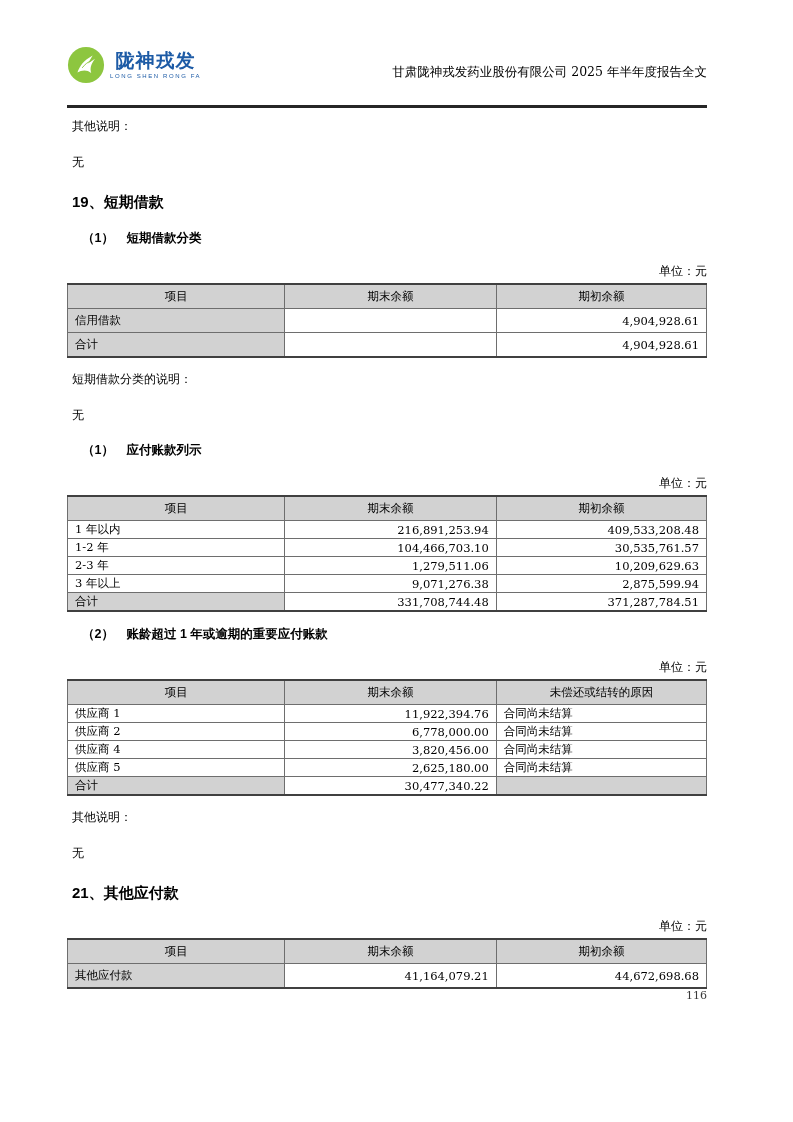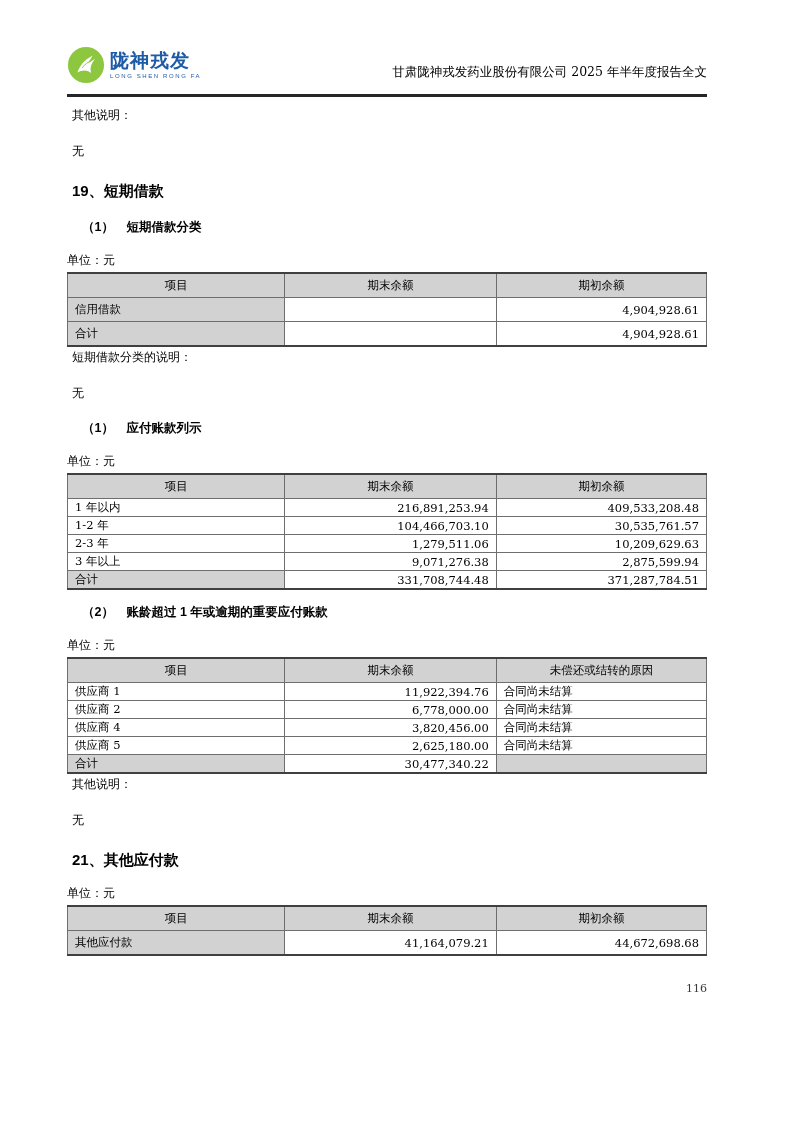--- a/index.html
+++ b/index.html
@@ -8,66 +8,66 @@
     background: #ffffff;
     font-family: "DejaVu Serif", "Liberation Serif", serif;
     color: #000000;
     overflow: hidden;
   }
   .page { padding: 46px 86px 0 67px; box-sizing: border-box; }
 
   
   .header {
     display: flex; justify-content: space-between; align-items: flex-end;
-    border-bottom: 3px solid #262626; padding-bottom: 10px;
+    border-bottom: 3px solid #262626; padding-bottom: 21px; text-align: center;
   }
   .logo { display: flex; align-items: center; gap: 5px; }
   .logo-icon svg { width: 38px; height: 38px; display: block; }
   .logo-text { display: flex; flex-direction: column; }
   .logo-cn {
     font-family: "Liberation Sans", sans-serif; font-weight: bold;
     color: #1d5ba6; font-size: 19px; line-height: 1; letter-spacing: 1px;
   }
   .logo-en {
     font-family: "Liberation Sans", sans-serif; color: #1d5ba6;
     font-size: 6px; letter-spacing: 1.6px; margin-top: 3px; white-space: nowrap;
   }
   .doc-title { font-size: 12.5px; padding-bottom: 3px; }
 
   
   .note  { font-size: 12px; line-height: 16px; margin: 10px 0 0 5px; }
-  .note.tight { margin-top: 2px; }
+  .note.tight { margin-top: 13px; }
   .none  { font-size: 12px; line-height: 16px; margin: 20px 0 0 5px; }
   .h-main {
     font-family: "Liberation Sans", sans-serif; font-weight: bold;
     font-size: 15px; line-height: 19px; margin: 22px 0 0 5px;
   }
   .h-sub {
     font-family: "Liberation Sans", sans-serif; font-weight: bold;
     font-size: 12.5px; line-height: 17px; margin: 19px 0 0 15px;
   }
   .h-sub.big-gap { margin-top: 14px; }
-  .unit { font-size: 12px; line-height: 15px; margin: 17px 0 4px 0; }
+  .unit { text-align: right; font-size: 12px; line-height: 15px; margin: 17px 0 4px 0; }
 
   
   table {
     width: 100%; border-collapse: collapse; table-layout: fixed;
     font-size: 11.5px;
     border-top: 2px solid #404040; border-bottom: 2px solid #404040;
   }
   col.c1 { width: 34%; } col.c2 { width: 33.1%; } col.c3 { width: 32.9%; }
   th, td { border: 1px solid #6e6e6e; padding: 0 7px; overflow: hidden; white-space: nowrap; }
   th { background: #d2d2d2; font-weight: normal; height: 23px; }
   .t-tall td { height: 23px; }
   .t-slim td { height: 17px; }
   td.lbl { text-align: left; }
   td.num { text-align: right; }
   td.shade { background: #d2d2d2; }
 
-  .pagenum { text-align: right; font-size: 11px; color: #3a3a3a; margin-top: 26px; padding-right: 0; }
+  .pagenum { text-align: right; font-size: 11px; color: #3a3a3a; padding-right: 0; }
 </style>
 </head>
 <body>
 
 <div class="page">
 
   <div class="header">
     <div class="logo">
       <span class="logo-icon">
         <svg viewBox="0 0 40 40" xmlns="http://www.w3.org/2000/svg">

